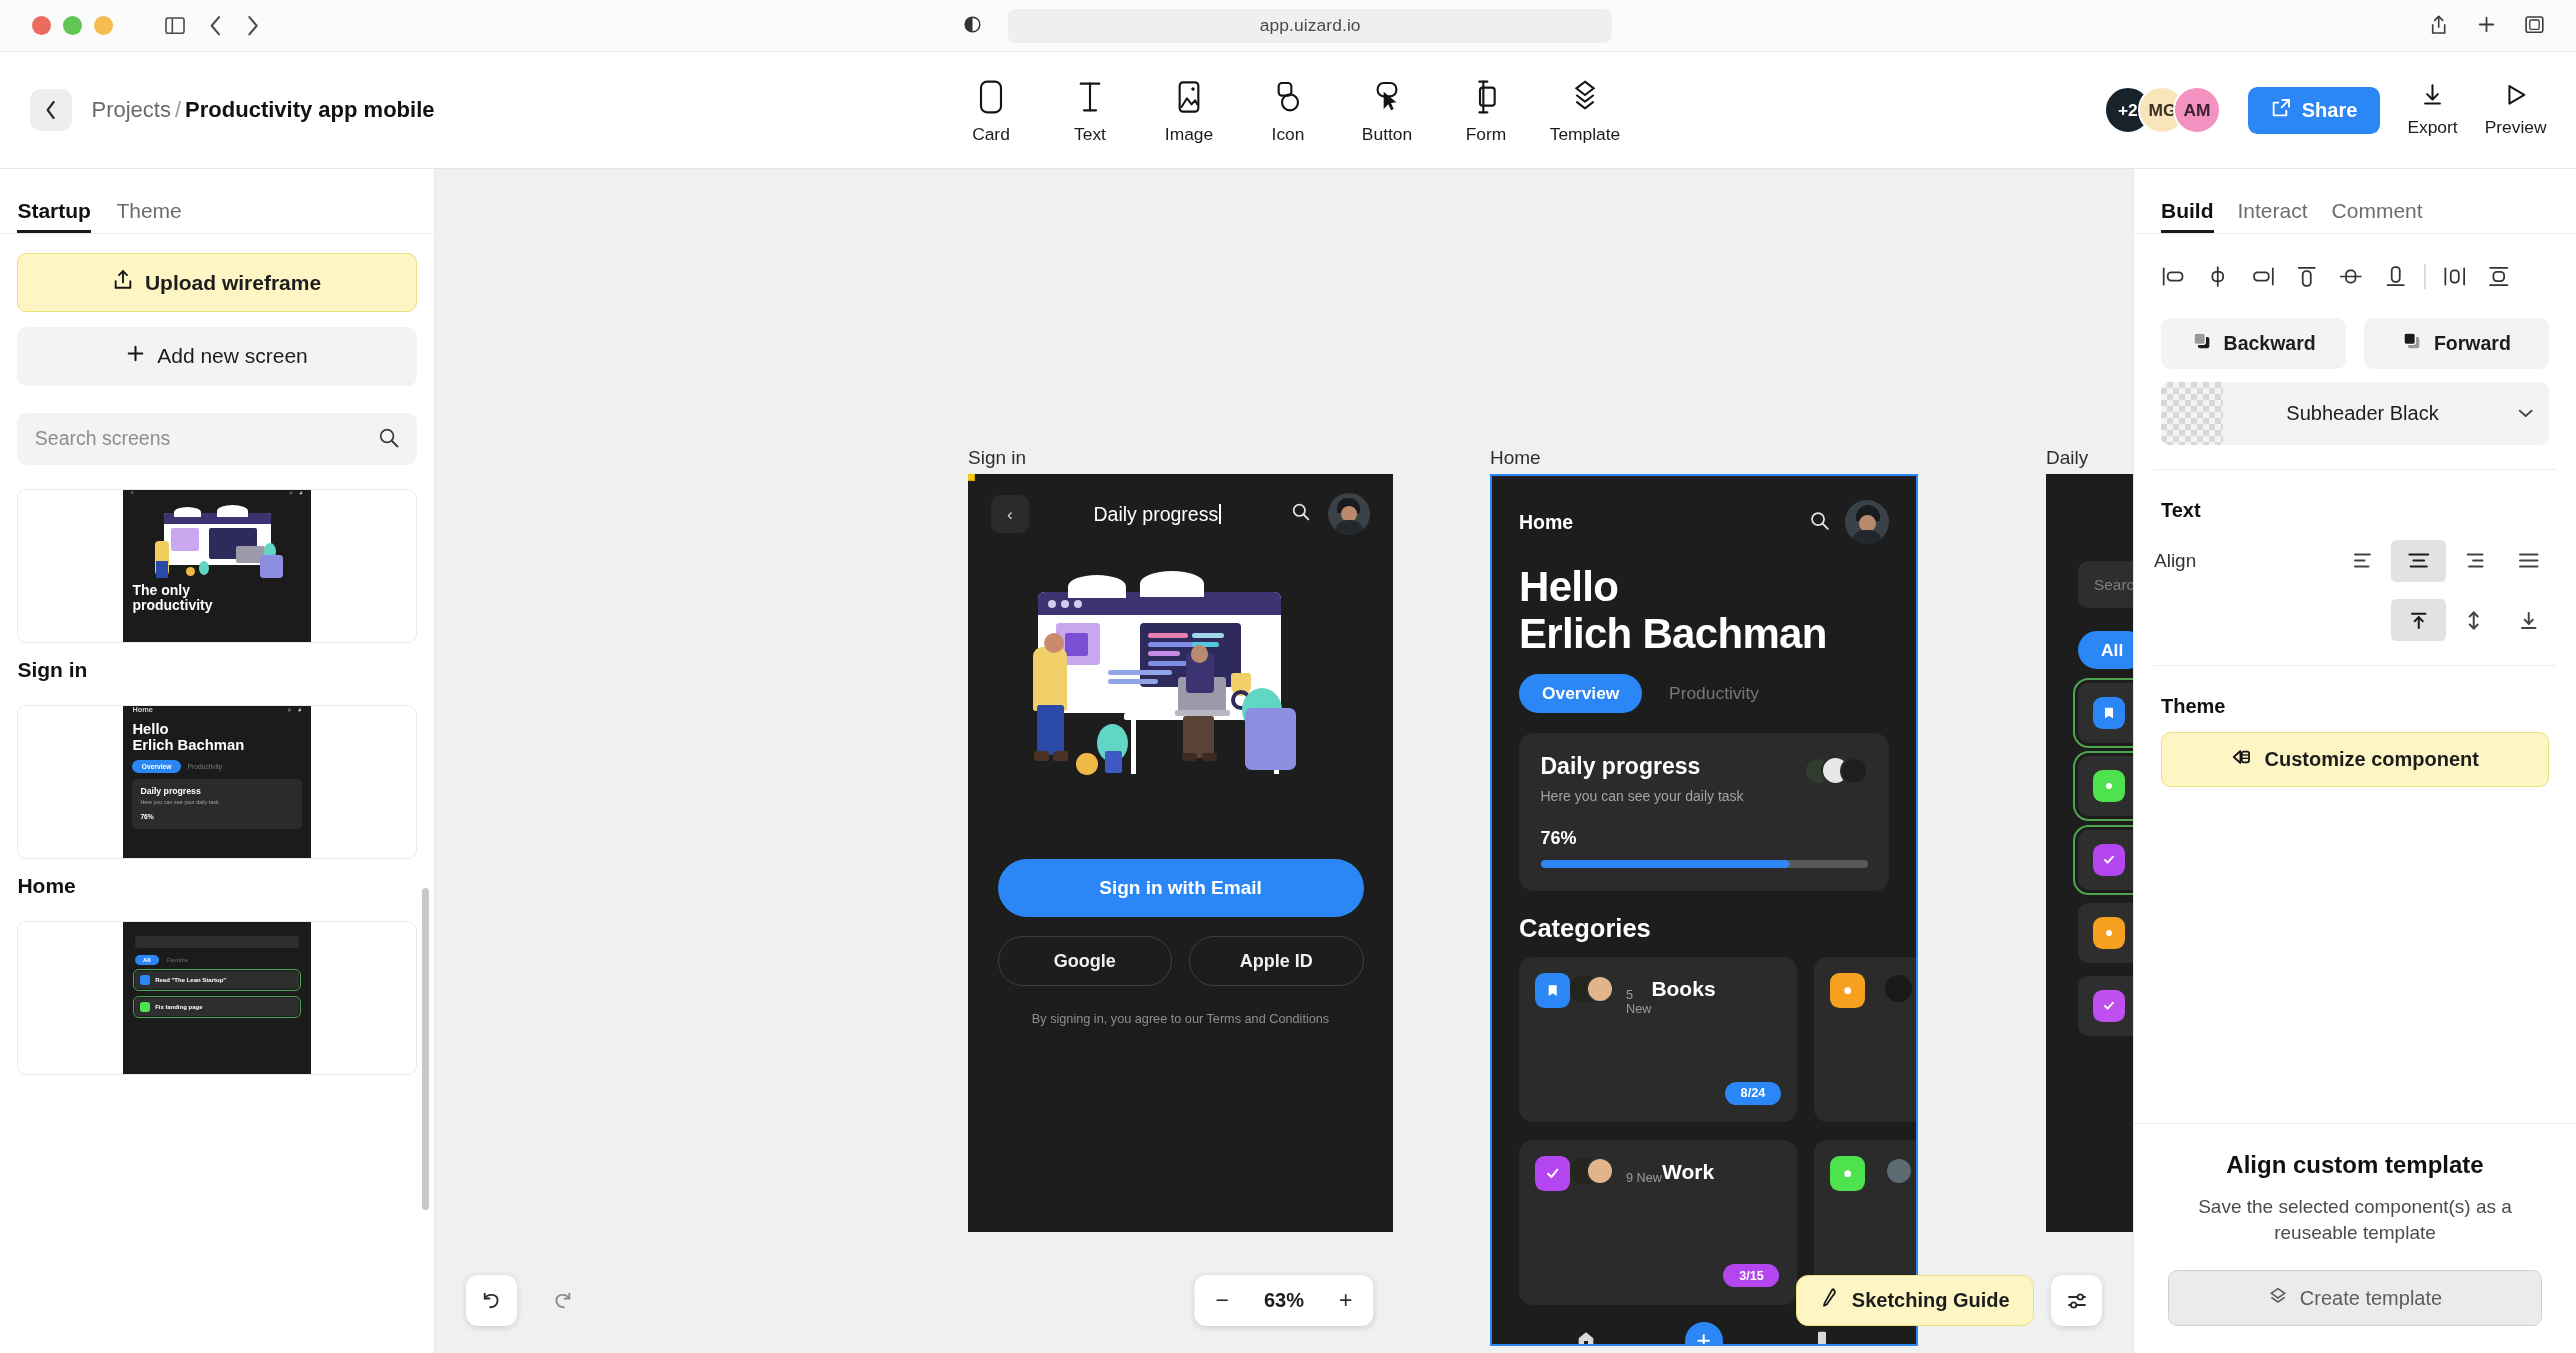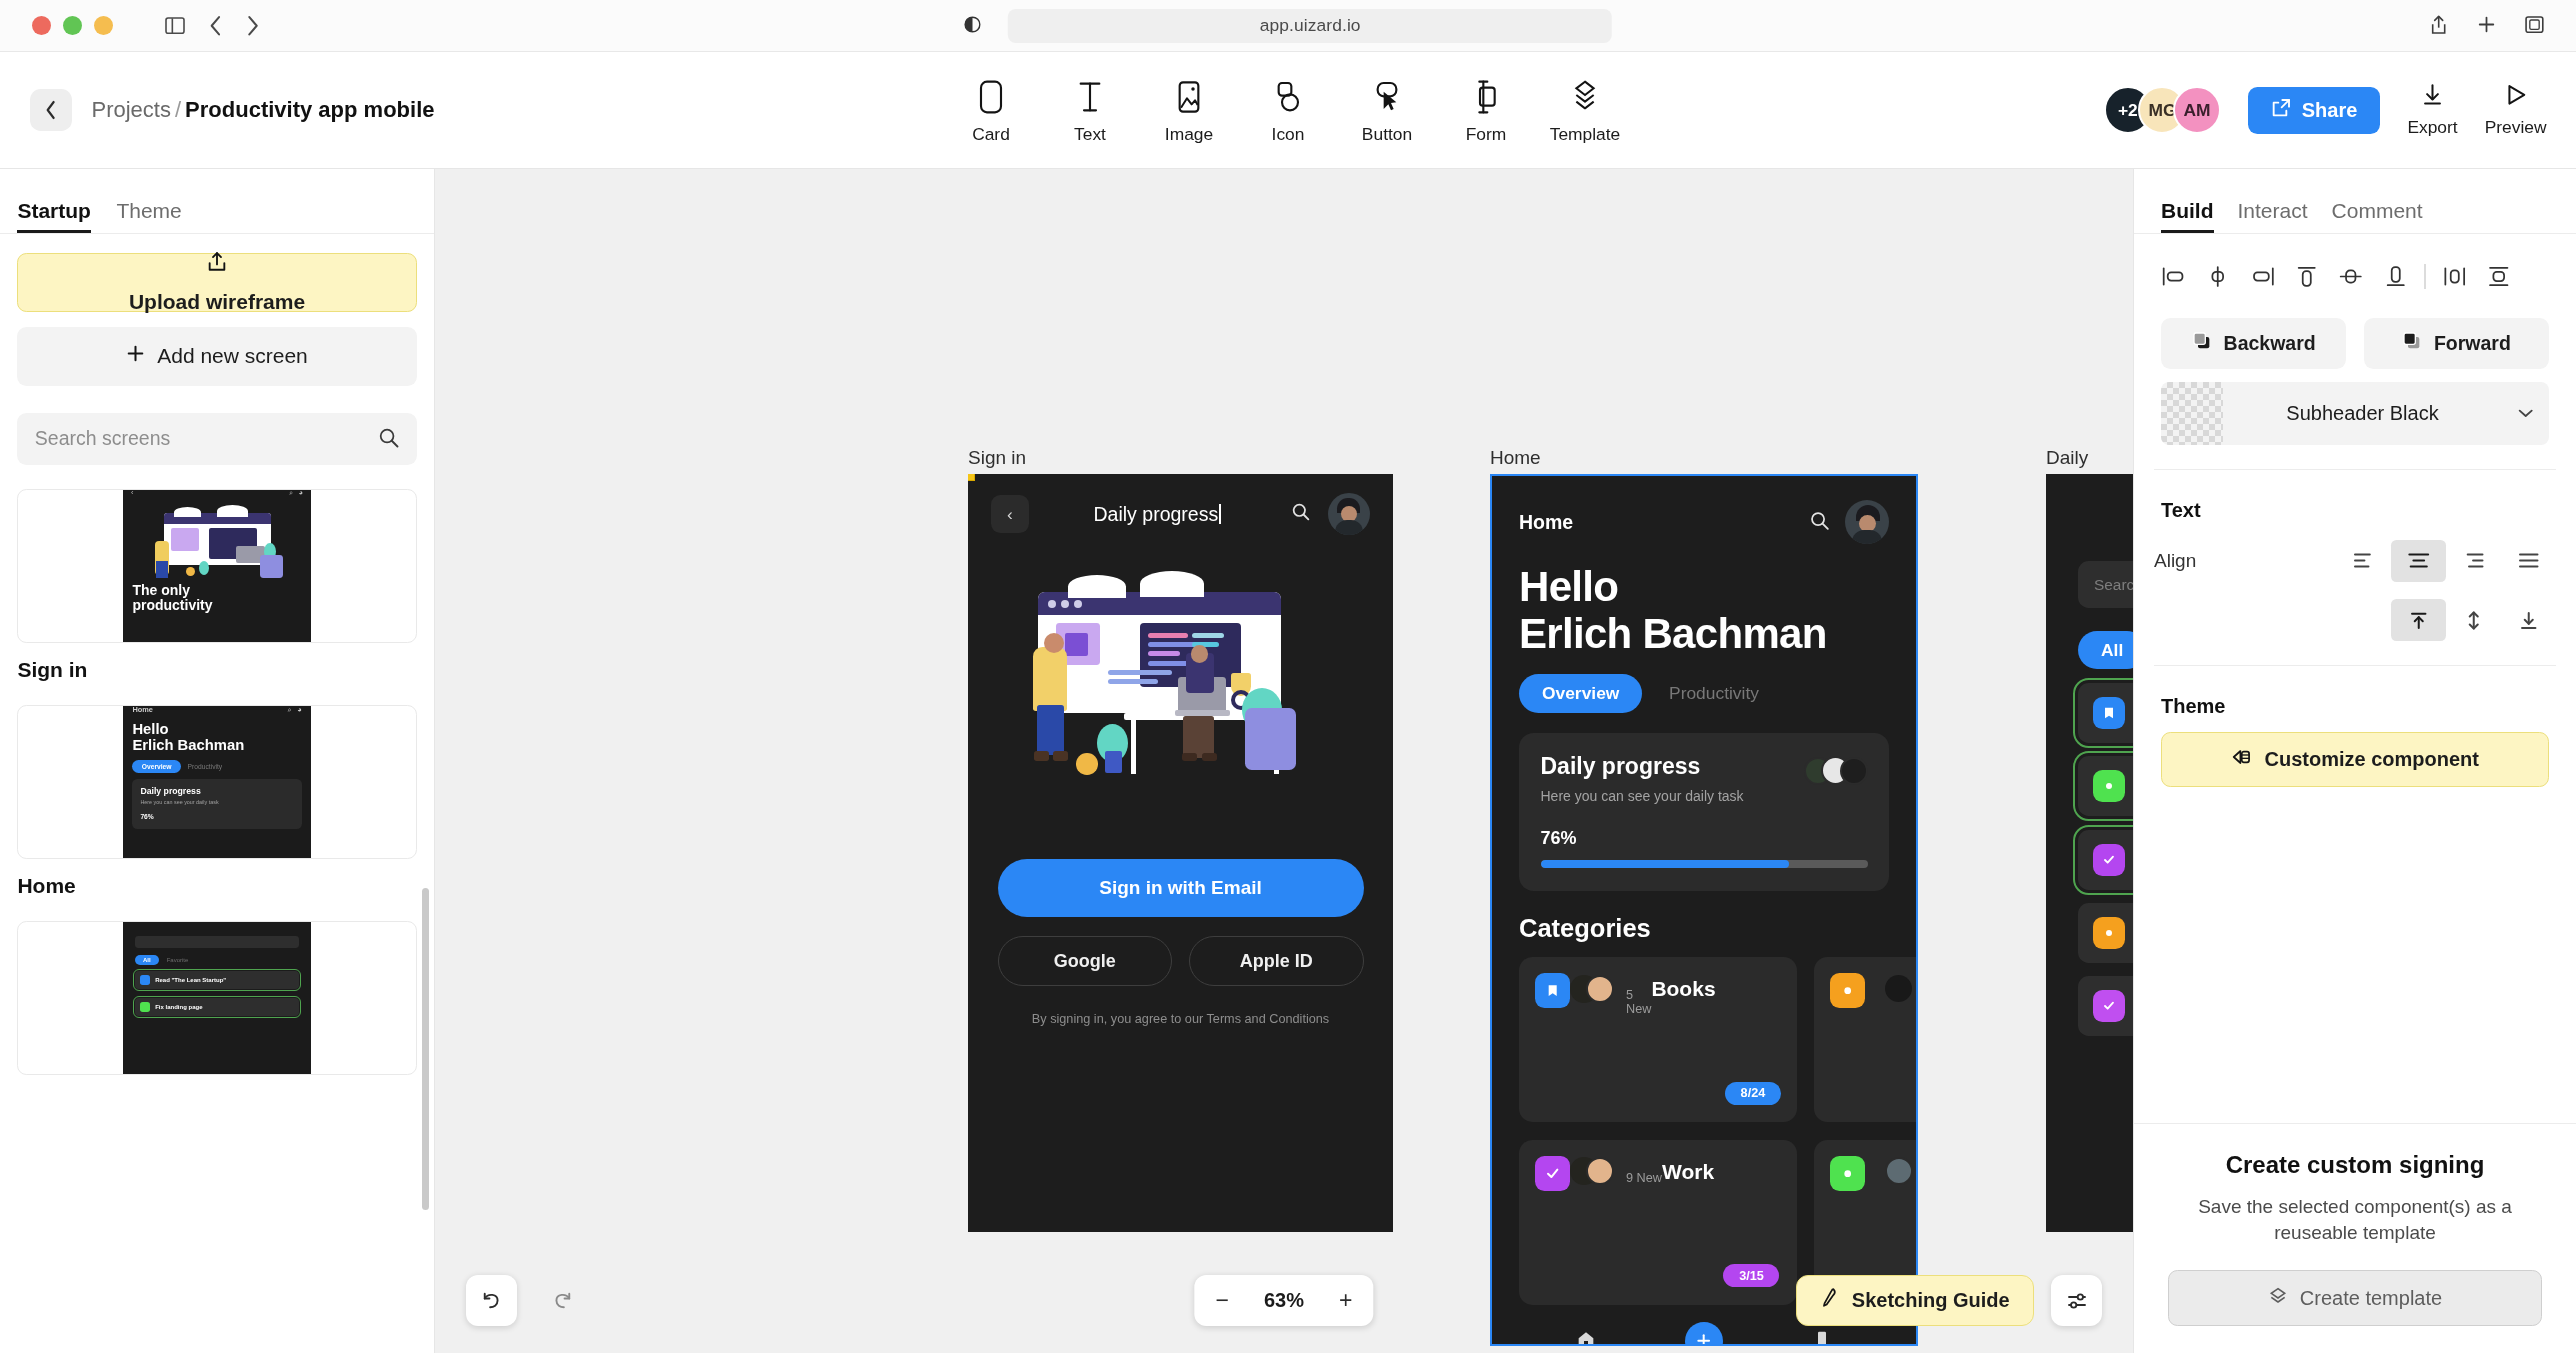--- a/index.html
+++ b/index.html
@@ -86,21 +86,21 @@
   .side-tabs { display: flex; gap: 25.5px; padding: 29.5px 17.4px 0 17.4px; border-bottom: 0.7px solid #ececec; }
   .side-tab { font-size: 21px; color: #6d6d6d; padding-bottom: 10.7px; cursor: pointer; position: relative; }
   .side-tab.active { color: #111; font-weight: bold; }
   .side-tab.active::after {
     content: ""; position: absolute; left: 0; right: 0; bottom: 0; height: 3.4px; background: #1a1a1a;
   }
   .side-actions { padding: 19px 17.4px 0 17.4px; }
   .btn-upload {
     width: 100%; height: 59px; background: #fdf5c3; border: 1.3px solid #ecdf7c; border-radius: 9.4px;
     display: flex; align-items: center; justify-content: center; gap: 12px;
-    font-size: 21px; font-weight: bold; color: #1d1d1d; cursor: pointer; flex-direction: column;
+    font-size: 21px; font-weight: bold; color: #1d1d1d; cursor: pointer;
   }
   .btn-addscreen {
     width: 100%; height: 59px; margin-top: 14.8px; background: #f3f3f3; border: none; border-radius: 9.4px;
     display: flex; align-items: center; justify-content: center; gap: 12px;
     font-size: 21px; color: #1d1d1d; cursor: pointer;
   }
   .search-screens {
     margin: 27px 17.4px 0 17.4px; height: 52px; background: #f3f3f3; border-radius: 9.4px;
     display: flex; align-items: center; padding: 0 17.4px; gap: 9.4px;
   }
@@ -1053,21 +1053,21 @@
               <path d="M14 6 L4 15 L14 24 Z" fill="none" stroke="#141414" stroke-width="2.6" stroke-linejoin="round"></path>
               <rect x="16" y="7" width="11" height="16" rx="3" fill="none" stroke="#141414" stroke-width="2.6"></rect>
               <line x1="16" y1="12" x2="27" y2="12" stroke="#141414" stroke-width="2"></line>
               <line x1="16" y1="17" x2="27" y2="17" stroke="#141414" stroke-width="2"></line>
             </svg>
         </span>
         <span>Customize component</span>
       </div>
 
       <div class="tmpl-block">
-        <div class="tmpl-title">Create custom signing</div>
+        <div class="tmpl-title">Align custom template</div>
         <div class="tmpl-sub">Save the selected component(s) as a reuseable template</div>
         <div class="btn-create-tmpl">
           <span>
             <svg width="20" height="20" viewBox="0 0 30 30">
                 <polygon points="15,4 25,11 15,18 5,11" fill="none" stroke="#5d5d5d" stroke-width="2.4"></polygon>
                 <polyline points="5,17 15,24 25,17" fill="none" stroke="#5d5d5d" stroke-width="2.4" stroke-linejoin="round"></polyline>
               </svg>
           </span>
           <span>Create template</span>
         </div>

